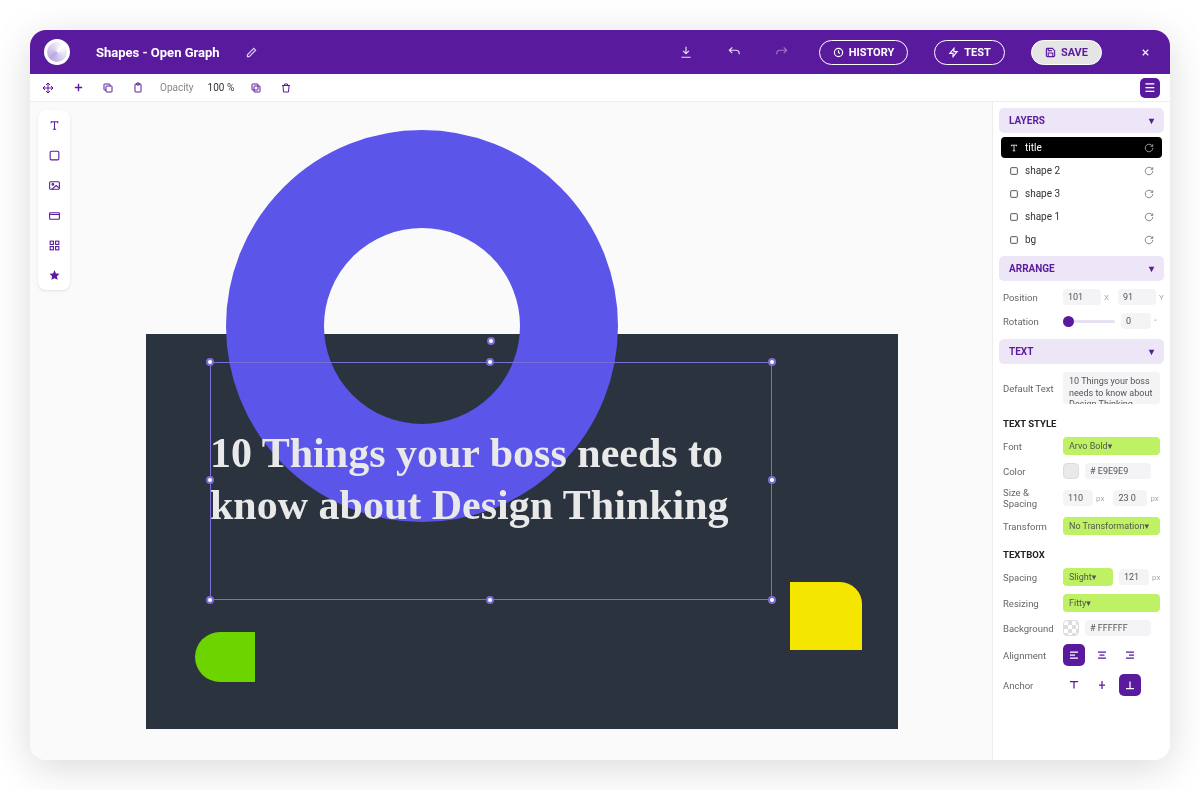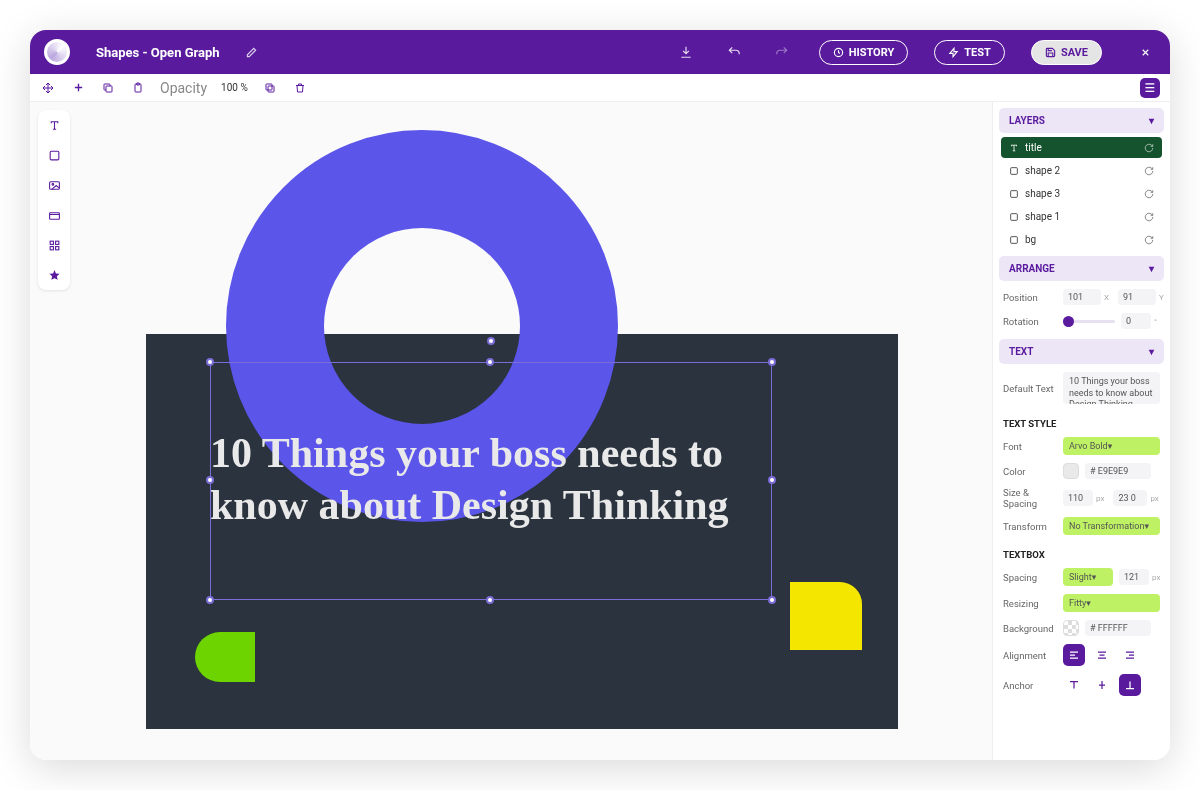--- a/index.html
+++ b/index.html
@@ -9,21 +9,21 @@
 .logo{width:26px;height:26px;border-radius:50%;background:conic-gradient(from 45deg,#fff,#bba8e0,#fff);border:3px solid #fff}
 .doc-title{font-size:13px;font-weight:700}
 .edit-ic{color:#fff;opacity:.8;cursor:pointer}
 .hspacer{flex:1}
 .hic{width:22px;display:flex;justify-content:center;cursor:pointer;opacity:.85}
 .hbtn{border:1.5px solid #fff;border-radius:18px;padding:5px 13px;font-size:11px;font-weight:700;color:#fff;background:transparent;display:flex;align-items:center;gap:5px;cursor:pointer}
 .hbtn.save{background:#e5e5e5;color:#5a1a9e}
 .hclose{width:22px;height:22px;display:flex;align-items:center;justify-content:center;cursor:pointer;margin-left:6px}
 .toolbar{height:28px;background:#fff;border-bottom:1px solid #eee;display:flex;align-items:center;padding:0 10px;gap:14px;color:#5a1a9e;font-size:10px}
 .tb-ic{cursor:pointer;display:flex;align-items:center;justify-content:center;width:16px}
-.tb-lbl{color:#888;font-size:14px}
+.tb-lbl{color:#888;font-size:10px}
 .tb-val{color:#333;font-size:10px}
 .tb-spacer{flex:1}
 .menu-sq{width:20px;height:20px;border-radius:5px;background:#5a1a9e;color:#fff;display:flex;align-items:center;justify-content:center;cursor:pointer;font-size:12px}
 .body{flex:1;display:flex;background:#fafafa;overflow:hidden}
 .leftbar{width:32px;margin:8px 0 0 8px}
 .ltools{background:#fff;border-radius:8px;padding:6px 0;display:flex;flex-direction:column;align-items:center;gap:12px;box-shadow:0 1px 3px rgba(0,0,0,.1)}
 .lt{width:18px;height:18px;display:flex;align-items:center;justify-content:center;cursor:pointer;color:#5a1a9e}
 .canvas-wrap{flex:1;position:relative;overflow:hidden}
 .artboard{position:absolute;left:76px;top:232px;width:752px;height:395px;background:#2a333e}
 .ring{position:absolute;left:156px;top:28px;width:392px;height:392px;border-radius:50%;border:98px solid #5b55ea}
@@ -33,21 +33,21 @@
 .seltext .handle{position:absolute;width:8px;height:8px;border-radius:50%;background:#fff;border:2px solid #7b6dd8}
 .h-tl{left:-5px;top:-5px}.h-tc{left:calc(50% - 5px);top:-5px}.h-tr{right:-5px;top:-5px}
 .h-ml{left:-5px;top:calc(50% - 5px)}.h-mr{right:-5px;top:calc(50% - 5px)}
 .h-bl{left:-5px;bottom:-5px}.h-bc{left:calc(50% - 5px);bottom:-5px}.h-br{right:-5px;bottom:-5px}
 .rot{position:absolute;left:calc(50% - 4px);top:-26px;width:8px;height:8px;border-radius:50%;background:#fff;border:2px solid #7b6dd8}
 .canvtext{position:absolute;left:140px;top:325px;width:562px;color:#e9e9e9;font-family:Georgia,serif;font-weight:700;font-size:42px;line-height:1.24}
 .rpanel{width:178px;background:#fff;border-left:1px solid #eee;overflow-y:auto;font-size:10px;color:#333}
 .rpanel::-webkit-scrollbar{width:6px}.rpanel::-webkit-scrollbar-thumb{background:#ccc;border-radius:3px}
 .sect-h{background:#ede6f7;color:#5a1a9e;font-weight:700;font-size:10px;padding:7px 10px;margin:6px 6px 4px;border-radius:5px;display:flex;justify-content:space-between;cursor:pointer}
 .layer{display:flex;align-items:center;gap:6px;padding:5px 8px;margin:2px 8px;border-radius:4px;cursor:pointer}
-.layer.active{background:#14532d;color:#fff}
+.layer.active{background:#000000;color:#fff}
 .layer .lic{width:10px;display:flex;justify-content:center}
 .layer .lref{margin-left:auto;opacity:.7}
 .prow{display:flex;align-items:center;padding:4px 10px;gap:6px}
 .prow .lbl{flex:0 0 54px;color:#666;font-size:9.5px}
 .inp{background:#f4f4f6;border:none;border-radius:4px;padding:3px 5px;font-size:9px;width:38px;color:#555;text-align:left}
 .inp.wide{width:88px}
 .unit{font-size:8px;color:#aaa;margin-left:-3px;margin-right:3px}
 .lockic{color:#5a1a9e;margin:0 2px;cursor:pointer}
 .slider{flex:1;height:3px;background:#e6e0f0;border-radius:2px;position:relative}
 .slider .thumb{position:absolute;left:0;top:-4px;width:11px;height:11px;border-radius:50%;background:#5a1a9e}

